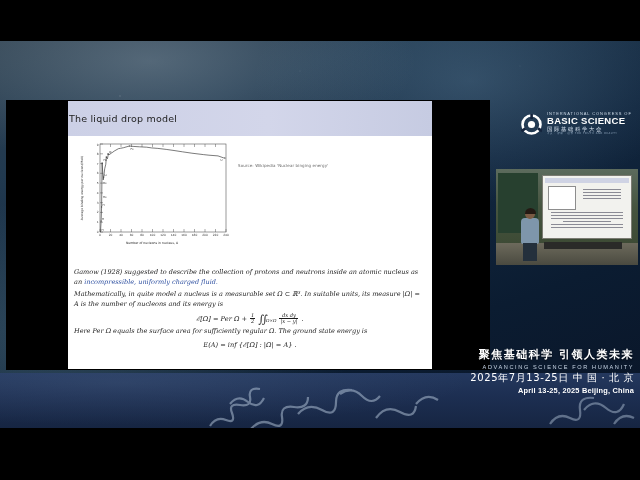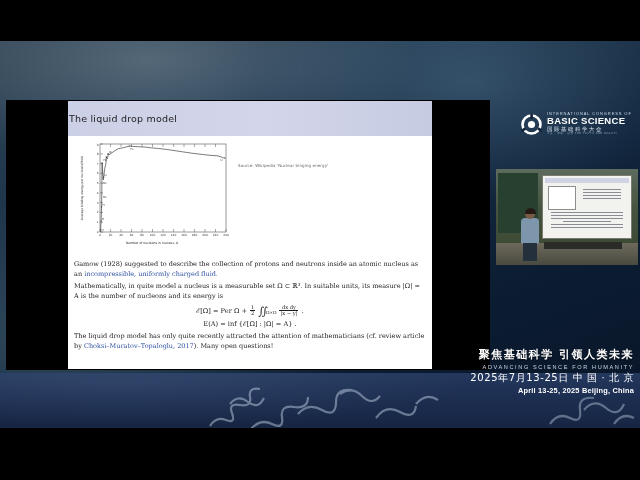--- a/index.html
+++ b/index.html
@@ -45,21 +45,21 @@
   #slidebody{position:relative;padding:4px 6px 0 6px;}
 
   .toprow{display:flex;gap:6px;}
   
   .chartbox{width:158px;height:108px;position:relative;}
   .chart-caption{flex:1;padding-top:14px;}
   .cap-text{font-family:"DejaVu Serif",serif;font-size:6.6px;line-height:1.62;color:#3a3a3a;}
   .cap-src{font-family:"DejaVu Sans",sans-serif;font-size:4px;color:#6a6a6a;margin-top:9px;letter-spacing:.1px;}
 
   
-  .prose{margin-top:12px;font-family:"DejaVu Serif",serif;font-size:6.5px;line-height:1.52;color:#1b1b1b;}
+  .prose{margin-top:20px;font-family:"DejaVu Serif",serif;font-size:6.5px;line-height:1.52;color:#1b1b1b;font-style:italic;}
   .prose p{margin:0 0 2.5px 0;}
   .hl{color:#2d4fa0;}
   .eq{text-align:center;margin:2.5px 0 3px 0;font-family:"DejaVu Serif",serif;font-size:6.6px;color:#1b1b1b;}
   .frac{display:inline-block;vertical-align:middle;text-align:center;font-size:5.2px;line-height:1.05;margin:0 1px;}
   .frac .num{border-bottom:.6px solid #1b1b1b;padding:0 1px;display:block;}
   .frac .den{display:block;padding:0 1px;}
   .bigint{font-size:11px;vertical-align:-2px;line-height:.6;letter-spacing:-2px;}
   .sub{font-size:4.2px;vertical-align:-1px;}
   .sup{font-size:4.2px;vertical-align:2px;}
 
@@ -259,22 +259,22 @@
               <span class="den">2</span>
             </span>
             <span class="bigint">∬</span><span class="sub">Ω×Ω</span>
             <span class="frac">
               <span class="num">dx dy</span>
               <span class="den">|x − y|</span>
             </span>
             <span>.</span>
           </div>
 
+          <p>Here Per Ω equals the surface area for sufficiently regular Ω.  The ground state energy is</p>
           <div class="eq">E(A) = inf {ℰ[Ω] :  |Ω| = A} .</div>
-          <p><span>The liquid drop model has only quite recently attracted the attention of mathematicians (cf. review article by </span><span class="hl">Choksi–Muratov–Topaloglu, 2017</span><span>). Many open questions!</span></p>
         </div>
       </div>
     </div>
 
     <div id="pip">
       <div class="pip-wall"></div>
       <div class="pip-board"></div>
       <div class="pip-screen">
         <div class="pip-scr-title"></div>
         <div class="pip-scr-chart"></div>

